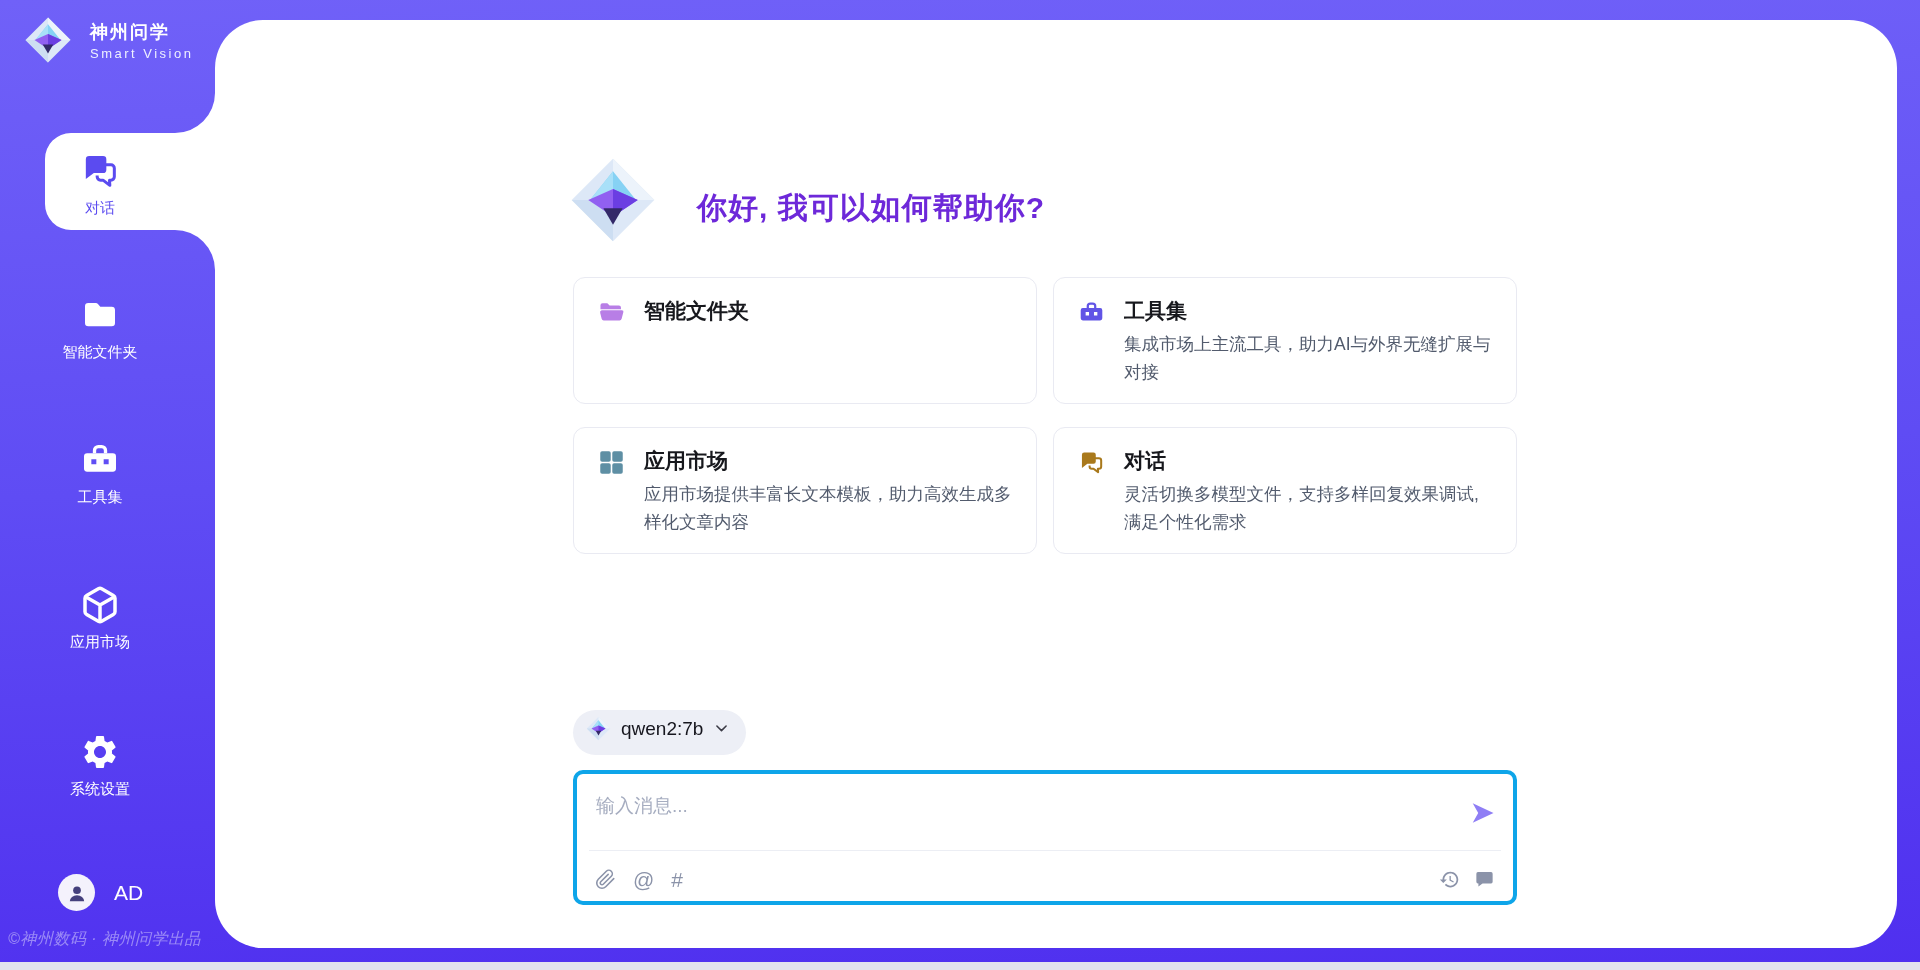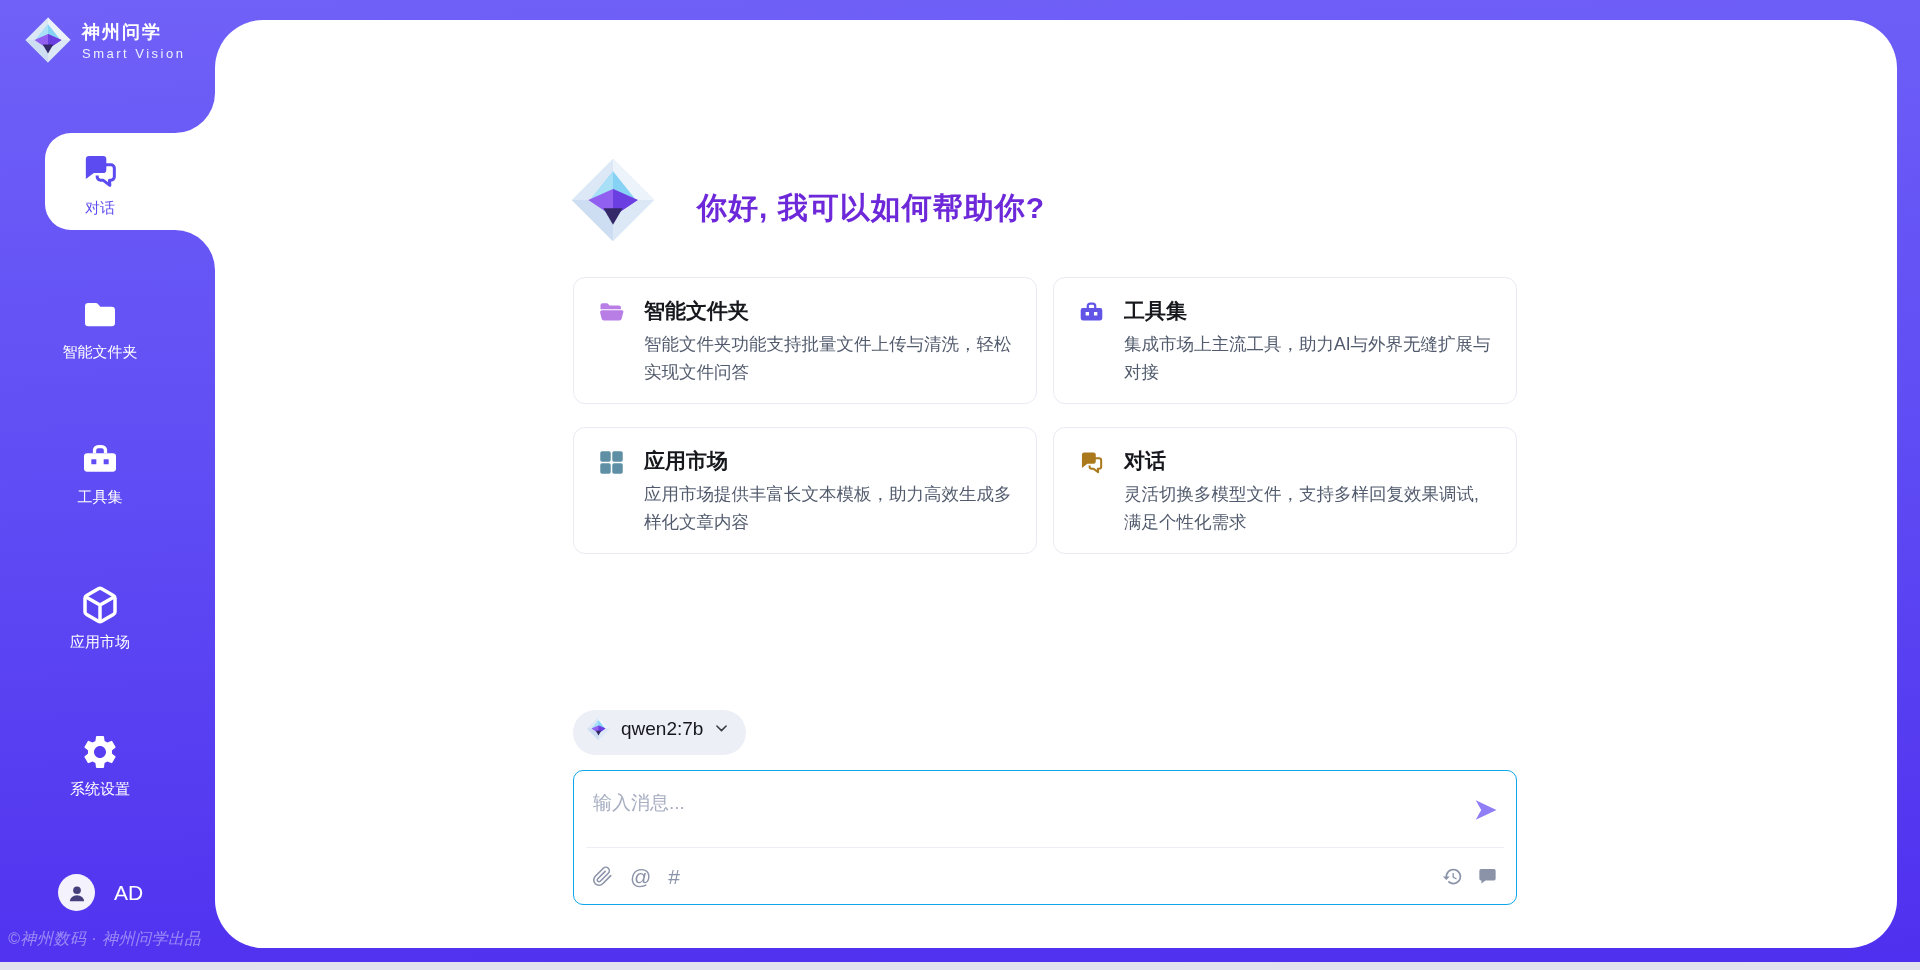--- a/index.html
+++ b/index.html
@@ -9,21 +9,21 @@
     background:linear-gradient(178deg,#7061f8 0%,#5f4cf4 48%,#4f2fef 100%);
     position:relative;
   }
   svg { display:block; }
 
   
   .main-panel{position:absolute;left:215px;top:20px;width:1682px;height:928px;background:#fff;border-radius:48px;}
   .bottom-strip{position:absolute;left:0;top:962px;width:1920px;height:8px;background:#e2e2ee;}
 
   
-  .brand{position:absolute;left:24px;top:16px;display:flex;align-items:center;gap:10px;}
+  .brand{position:absolute;left:24px;top:16px;display:flex;align-items:center;gap:18px;}
   .brand-logo{width:48px;height:48px;}
   .brand-name{font-size:18px;font-weight:700;color:#fff;letter-spacing:2px;}
   .brand-sub{font-size:13px;color:#eef0ff;letter-spacing:2.5px;margin-top:2px;}
 
   .active-pill{position:absolute;left:45px;top:93px;width:170px;height:177px;}
 
   .nav-item{position:absolute;left:39px;width:122px;display:flex;flex-direction:column;align-items:center;gap:8px;color:#fff;cursor:pointer;}
   .nav-item .nav-ic{width:40px;height:40px;color:#fff;}
   .nav-item.active .nav-ic{color:#5b4bf0;}
   .nav-label{font-size:15px;}
@@ -45,21 +45,21 @@
   .card-title{position:absolute;left:70px;top:19px;font-size:21px;font-weight:700;color:#17181d;}
   .card-desc{position:absolute;left:70px;top:52px;width:376px;font-size:17.5px;line-height:28px;color:#525b6d;}
 
   
   .model-pill{position:absolute;left:573px;top:710px;height:45px;display:inline-flex;align-items:center;gap:10px;padding:0 16px 8px 13px;background:#edeff6;border-radius:23px;cursor:pointer;}
   .model-pill .pill-logo{width:25px;height:25px;}
   .model-name{font-size:19px;color:#16161e;}
   .chevron-ic{width:17px;height:17px;color:#3b3b46;}
 
   
-  .composer{position:absolute;left:573px;top:770px;width:944px;height:135px;background:#fff;border:1px solid #0ea5e9;border-radius:10px;}
+  .composer{position:absolute;left:573px;top:770px;width:944px;height:135px;background:#fff;border:4px solid #0ea5e9;border-radius:10px;}
   .composer-input{position:absolute;left:19px;top:13px;width:850px;height:38px;border:none;outline:none;font-size:19px;color:#30343f;background:transparent;font-family:inherit;}
   .composer-input::placeholder{color:#a6adc0;}
   .send-btn{position:absolute;right:16px;top:25px;width:28px;height:28px;cursor:pointer;}
   .send-btn svg{width:28px;height:28px;}
   .composer-divider{position:absolute;left:12px;right:12px;top:76px;height:1px;background:#eceef4;}
   .tools-left{position:absolute;left:18px;top:77px;height:57px;display:flex;align-items:center;gap:17px;}
   .tools-right{position:absolute;right:18px;top:77px;height:57px;display:flex;align-items:center;gap:14px;}
   .tool-btn{color:#8b93a9;cursor:pointer;display:flex;align-items:center;}
   .tool-btn svg{width:21px;height:21px;}
   .glyph-icon{font-size:21px;color:#8b93a9;line-height:1;}
@@ -157,21 +157,20 @@
 <div class="greeting">你好, 我可以如何帮助你?</div>
 
 <div class="card" style="left:573px;top:277px">
   <span class="card-icon" style="color: rgb(184, 126, 230);">
     <svg viewBox="0 0 24 24">
       <path d="M2.2 5.5a1.8 1.8 0 0 1 1.8-1.8h4.3l2 2h8.3a1.8 1.8 0 0 1 1.8 1.8v1.6H2.2z" fill="currentColor"></path>
       <path d="M3.3 9.9h17.9a1.4 1.4 0 0 1 1.36 1.74l-1.55 6a1.9 1.9 0 0 1-1.84 1.43H5.1a1.9 1.9 0 0 1-1.84-1.43l-1.3-5.1A2.1 2.1 0 0 1 3.3 9.9z" fill="currentColor"></path>
     </svg>
   </span>
   <div class="card-title">智能文件夹</div>
-  <div class="card-desc">智能文件夹功能支持批量文件上传与清洗，轻松实现文件问答</div>
 </div>
 
 <div class="card" style="left:1053px;top:277px">
   <span class="card-icon" style="color: rgb(97, 84, 230);">
     <svg viewBox="0 0 24 24">
         <use href="#icon-toolbox"></use>
       </svg>
   </span>
   <div class="card-title">工具集</div>
   <div class="card-desc">集成市场上主流工具，助力AI与外界无缝扩展与对接</div>

